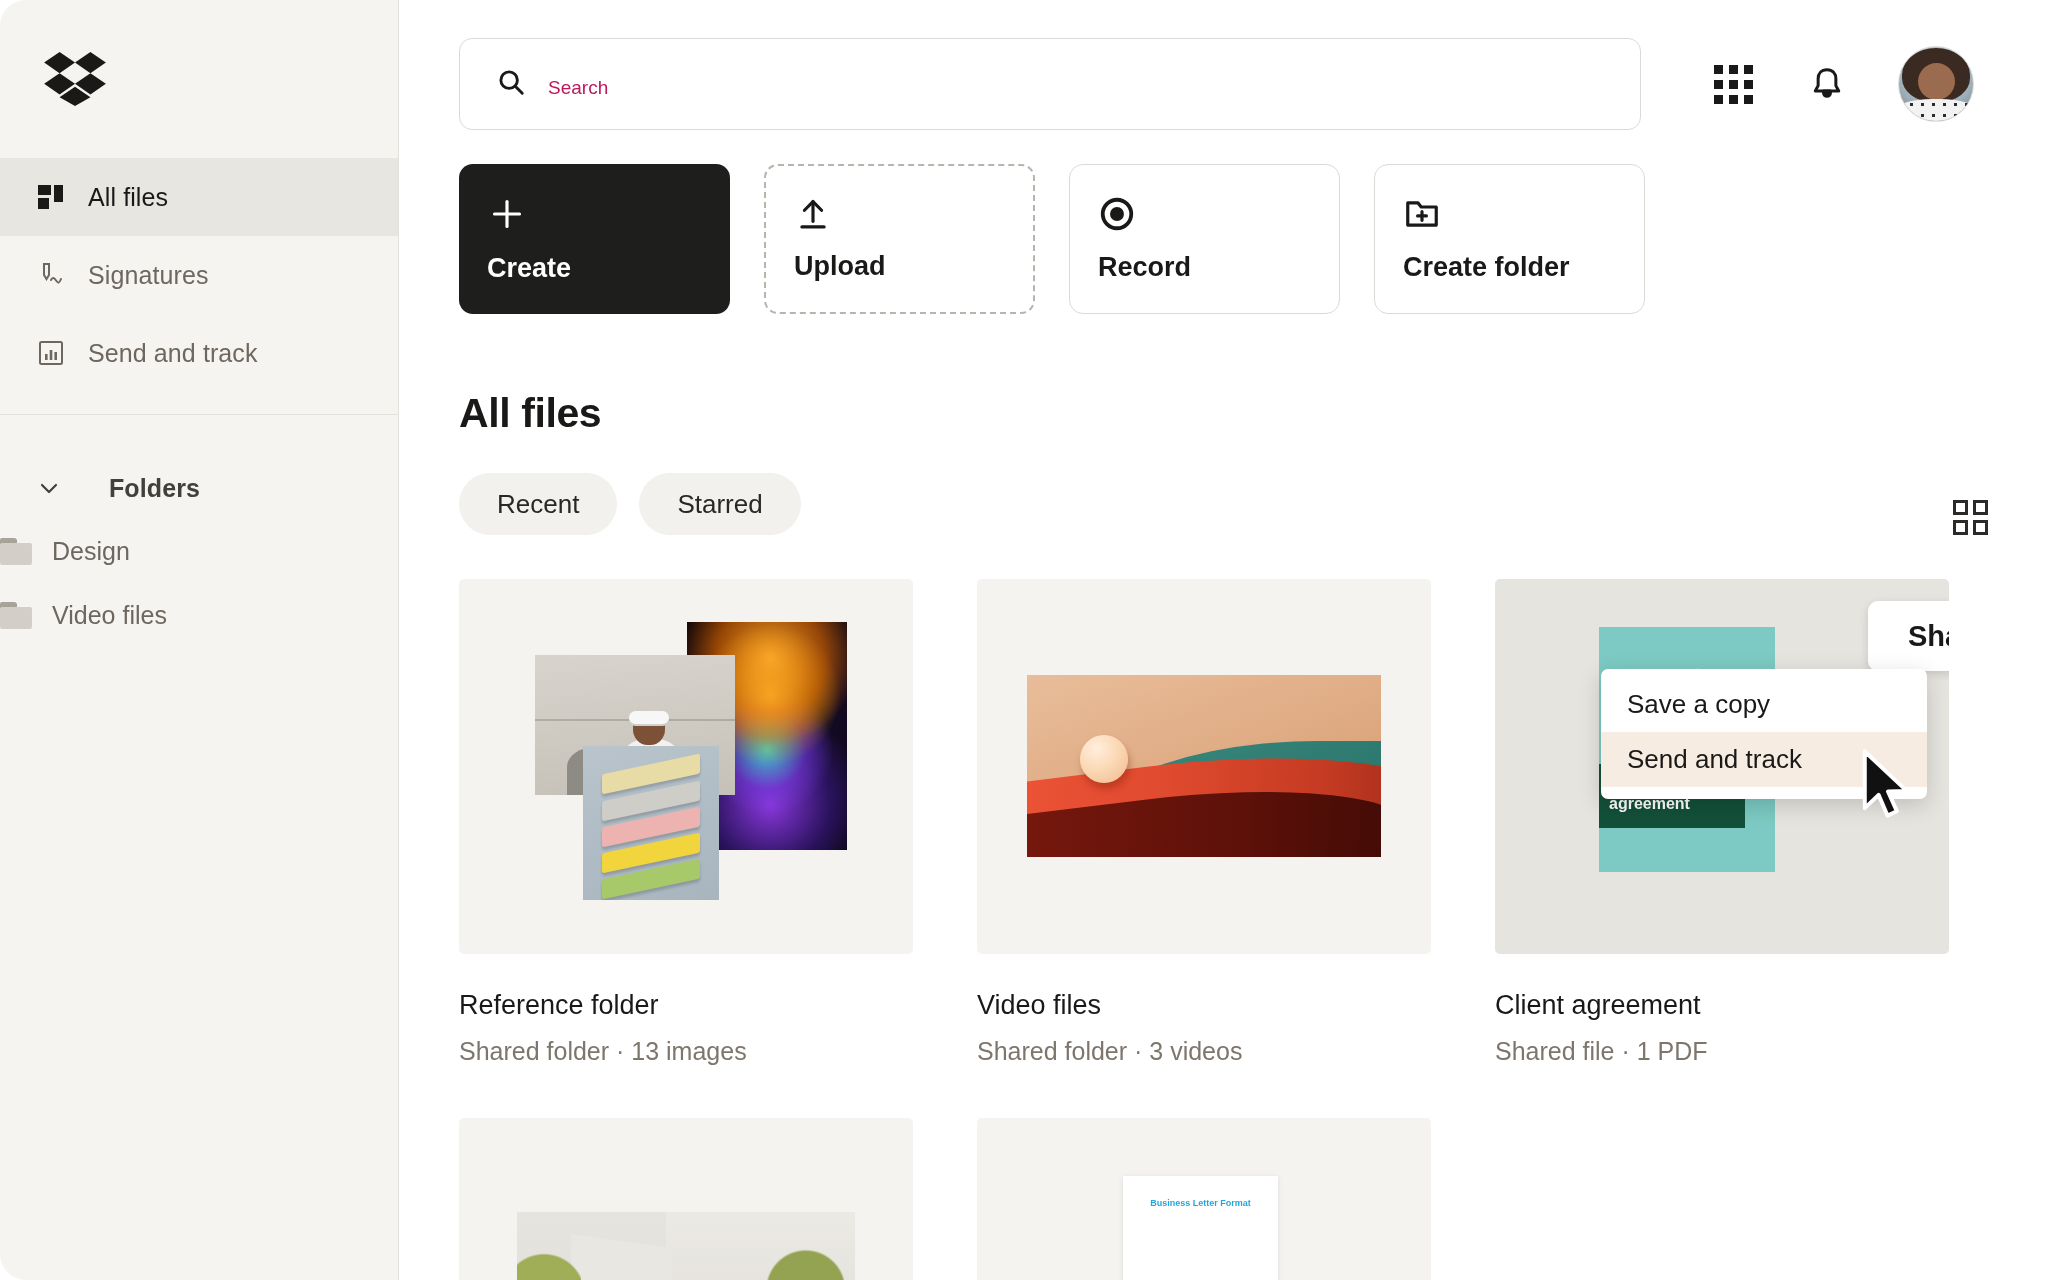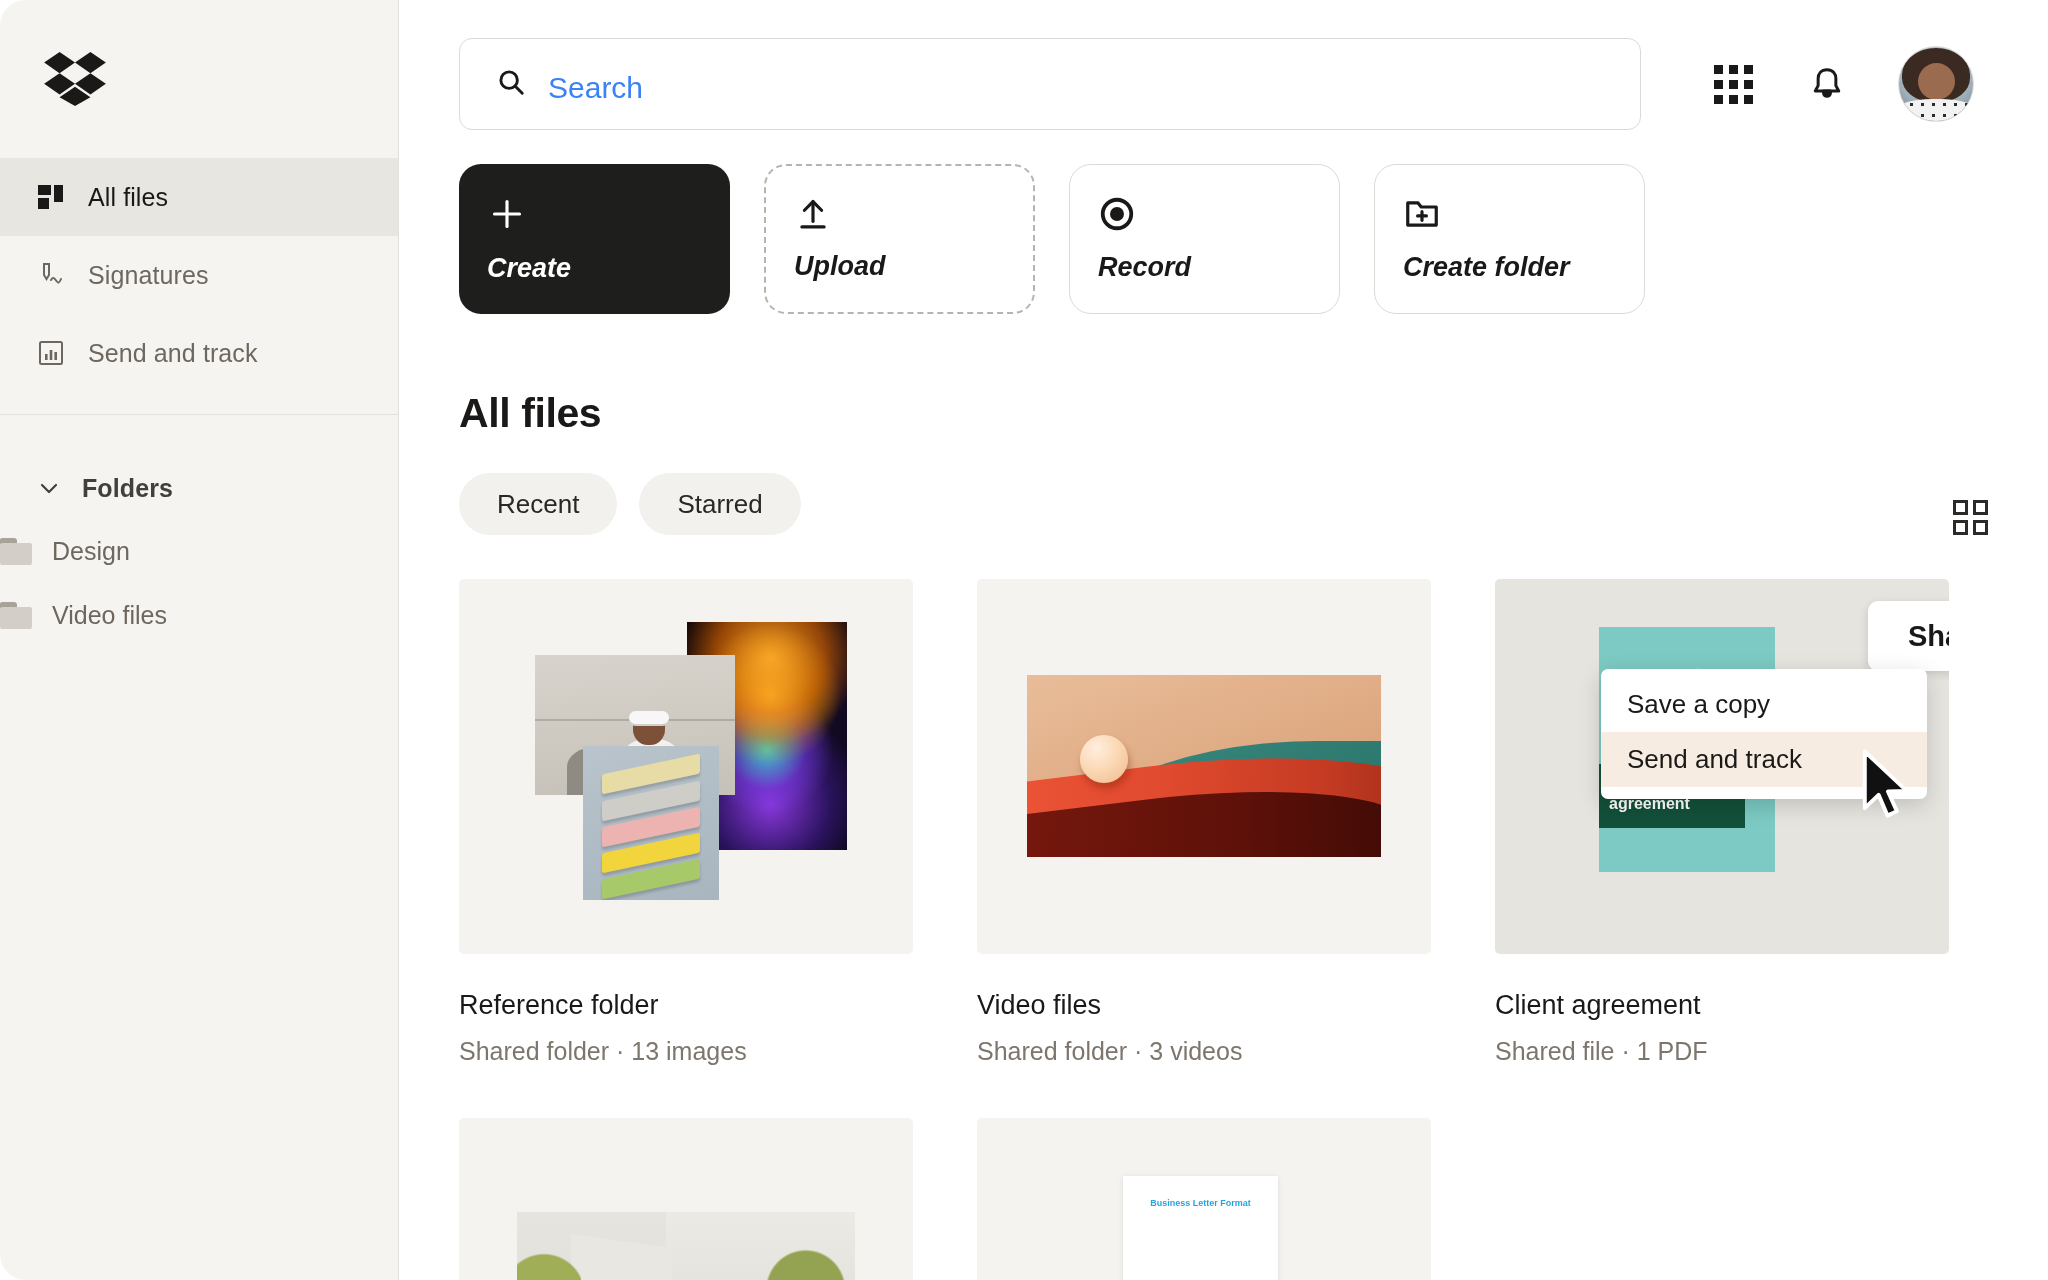--- a/index.html
+++ b/index.html
@@ -35,21 +35,21 @@
   .nav-item.active { background:#e8e6e1; }
   .nav-ico { width:30px; height:30px; flex:0 0 30px; display:flex; align-items:center; justify-content:center; }
   .nav-label { font-size:25px; color:#6e675f; letter-spacing:.1px; }
   .nav-item.active .nav-label { color:#1a1918; }
 
   .folders-section { padding-top:42px; }
   .folders-head {
     display:flex; align-items:center; gap:20px;
     height:62px; padding-left:36px; cursor:pointer;
   }
-  .folders-head .nav-label { font-weight:bold; color:#42403c; font-size:25px; }
+  .folders-head .nav-label { font-weight:bold; color:#42403c; font-size:25px;margin-left:27px; }
   .chev { width:26px; height:26px; flex:0 0 26px; display:flex; align-items:center; justify-content:center; }
   .folder-item {
     display:flex; align-items:center; gap:20px;
     height:64px; cursor:pointer;
   }
   .folder-ico { width:32px; height:27px; flex:0 0 32px; position:relative; }
   .folder-ico .tab {
     position:absolute; left:0; top:0; width:17px; height:7px;
     background:#a9a299; border-radius:2px 3px 0 0;
   }
@@ -62,21 +62,21 @@
   
   .main { flex:1; height:100%; position:relative; overflow:hidden; background:#fff; }
 
   .topbar { display:flex; align-items:center; padding:38px 60px 0 60px; gap:0; }
   .searchbox {
     flex:1; max-width:1182px; height:92px;
     border:1.5px solid #dcdad5; border-radius:13px;
     display:flex; align-items:center; gap:22px; padding:0 36px;
     background:#fff; cursor:text;
   }
-  .search-input-txt { font-size:30px; color:#3b82f6;margin-top:8px; }
+  .search-input-txt { font-size:19px; color:#be185d;margin-top:8px; }
   .topicons { display:flex; align-items:center; gap:48px; margin-left:auto; padding-right:14px; }
   .icon-btn { width:46px; height:46px; display:flex; align-items:center; justify-content:center; cursor:pointer; }
   .grid9 { display:grid; grid-template-columns:repeat(3,9px); grid-template-rows:repeat(3,9px); gap:6px; }
   .grid9 i { display:block; width:9px; height:9px; background:#1a1918; }
   .avatar {
     width:76px; height:76px; border-radius:50%;
     background:radial-gradient(circle at 50% 30%, #c8d4dc 0%, #9fb0ba 60%, #6d7d88 100%);
     position:relative; overflow:hidden; cursor:pointer; border:1px solid #e0ded9;
   }
   .avatar .hair { position:absolute; left:4%; top:2%; width:92%; height:72%; border-radius:50% 50% 45% 45%; background:#3a2a21; }
@@ -84,23 +84,23 @@
   .avatar .top { position:absolute; left:-6%; bottom:-6%; width:112%; height:36%; background:#f2f2f2; border-radius:45% 45% 0 0; }
   .avatar .top::after {
     content:''; position:absolute; inset:0;
     background-image:radial-gradient(#2b2b2b 1.6px, transparent 1.7px);
     background-size:11px 11px;
   }
 
   
   .actions { display:flex; gap:34px; padding:34px 60px 0 60px; }
   .act {
-    width:271px; height:150px; border-radius:22px;
+    width:271px; height:150px; border-radius:14px;
     padding:30px 28px; display:flex; flex-direction:column;
-    justify-content:space-between; cursor:pointer; background:#fff;font-style:italic;
+    justify-content:space-between; cursor:pointer; background:#fff;
   }
   .act.create { background:#1e1e1c; }
   .act.create .act-label { color:#fff; }
   .act.dashed { border:2.5px dashed #b8b3ab; }
   .act.solid { border:1.5px solid #dcdad5; }
   .act-label { font-size:27px; font-weight:bold; color:#1a1918; }
   .act-ico { height:46px; display:flex; align-items:flex-start; }
 
   
   .section-head { padding:76px 60px 0 60px; }

